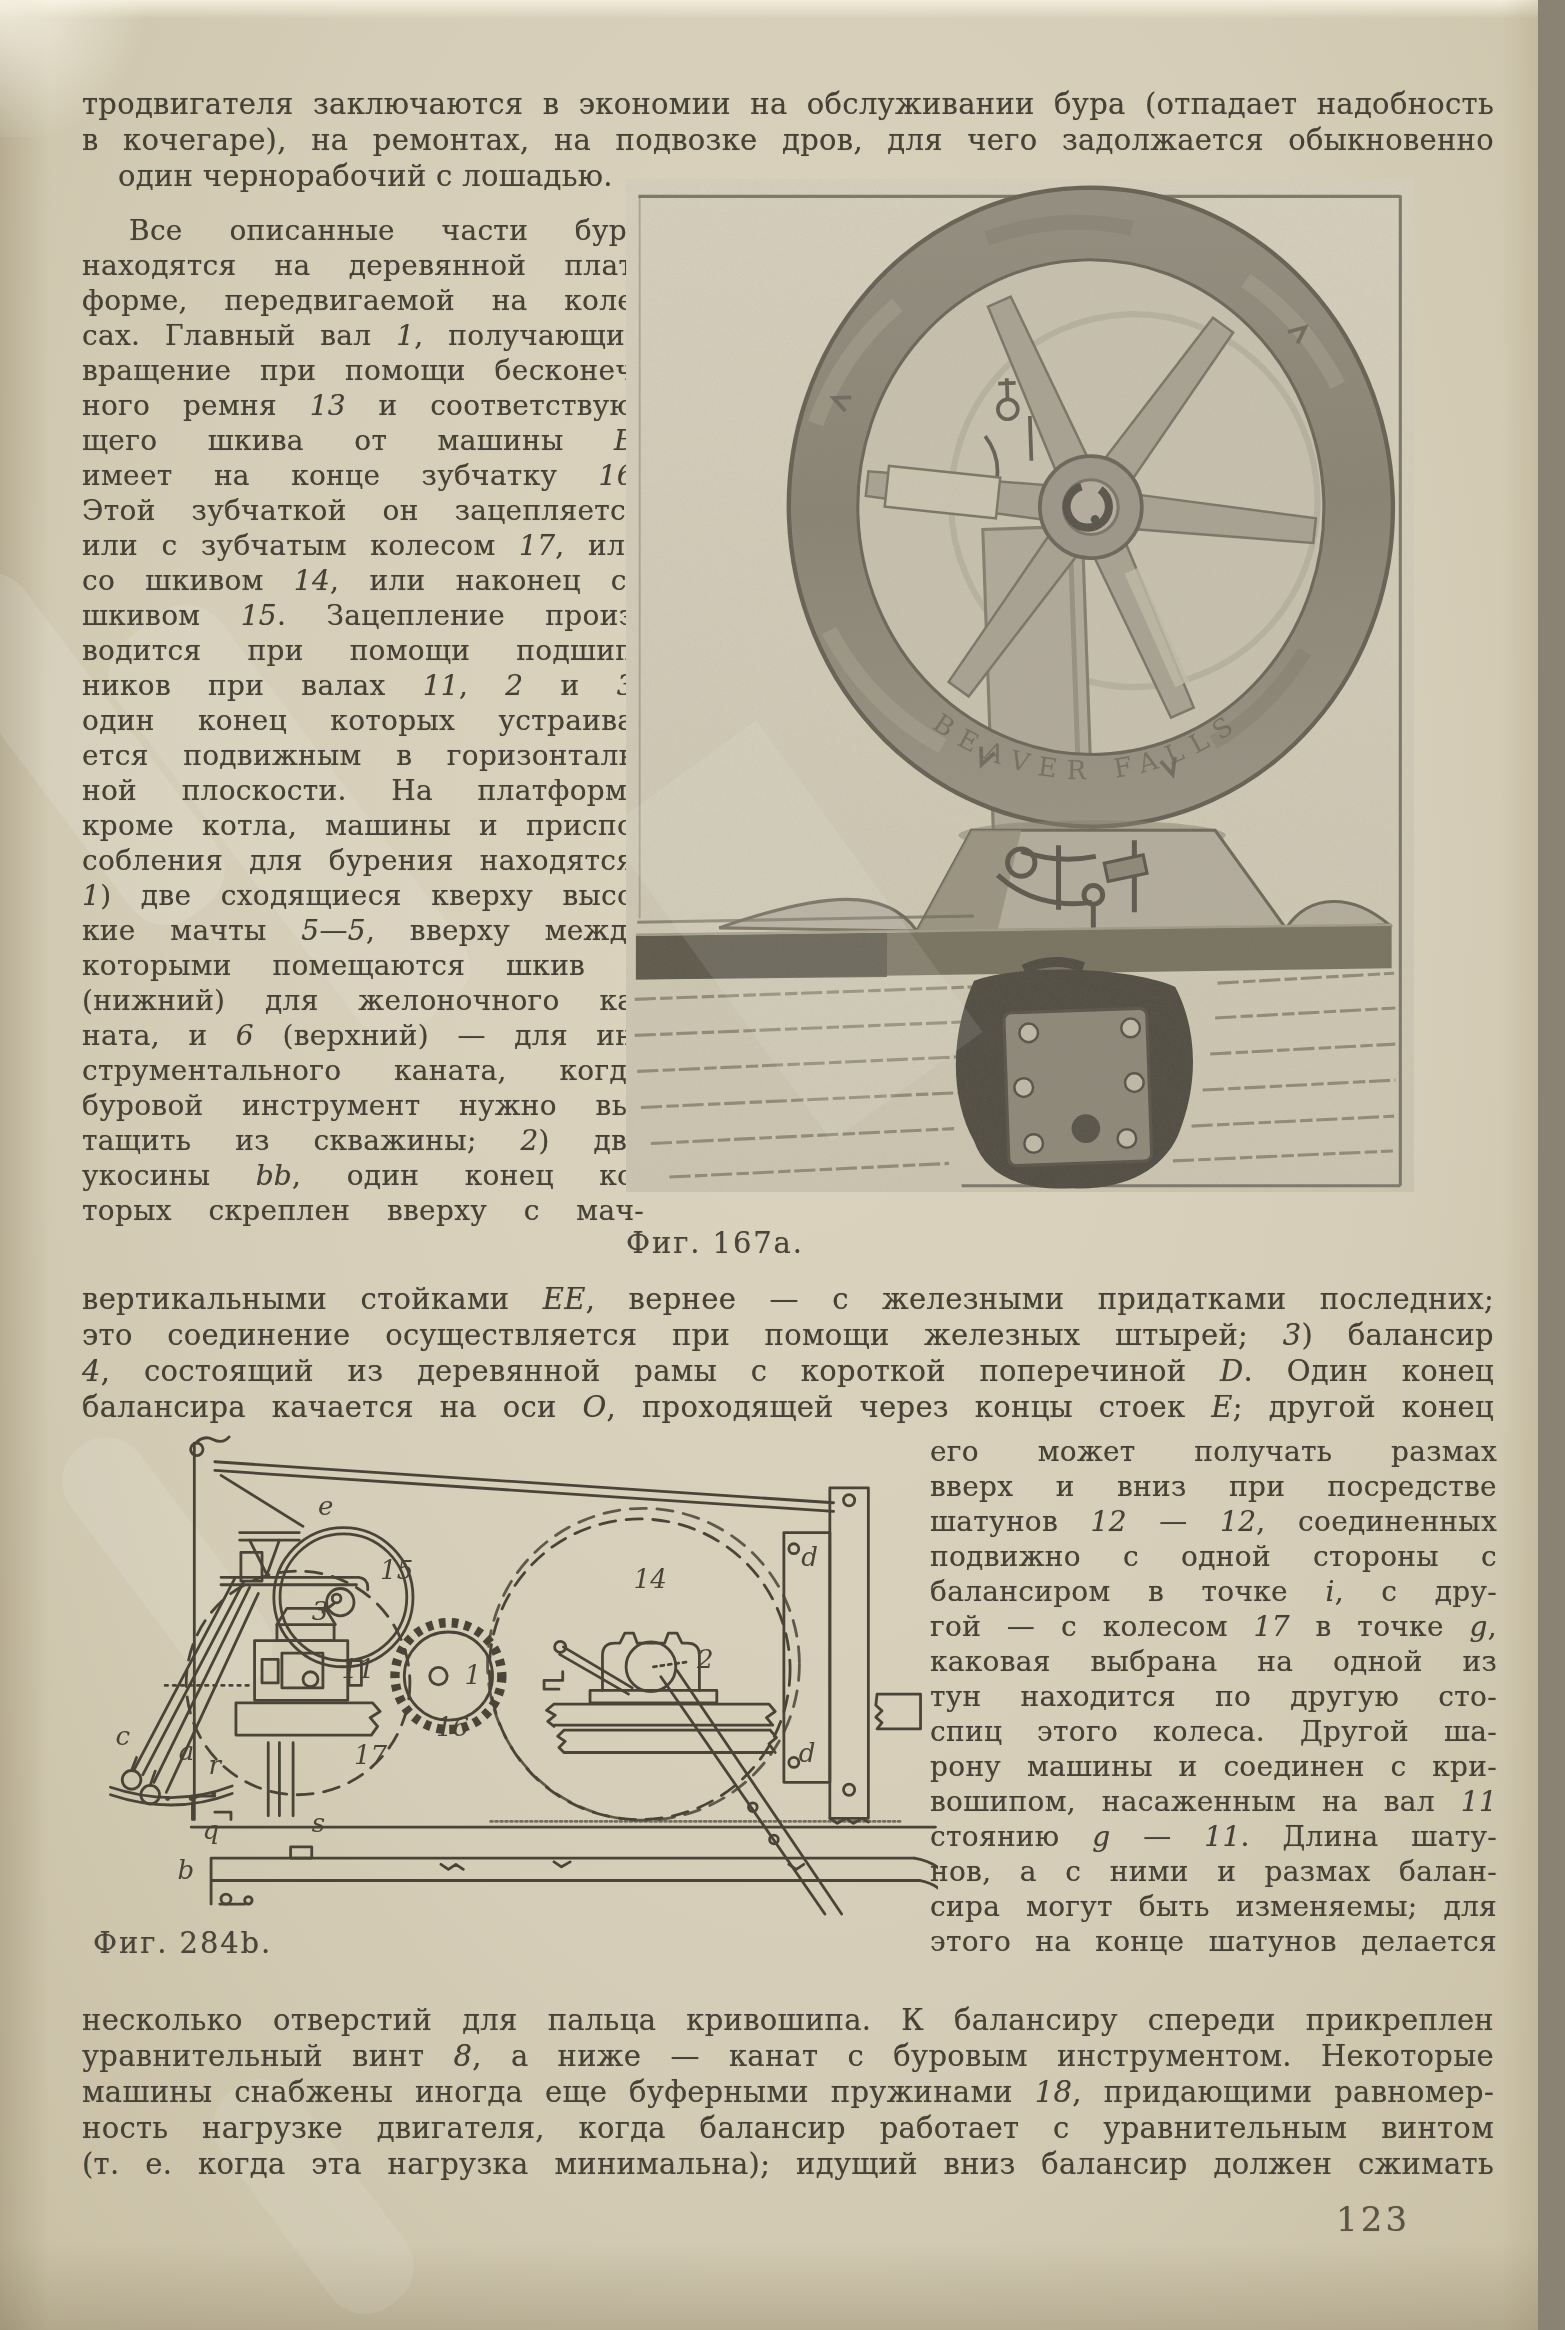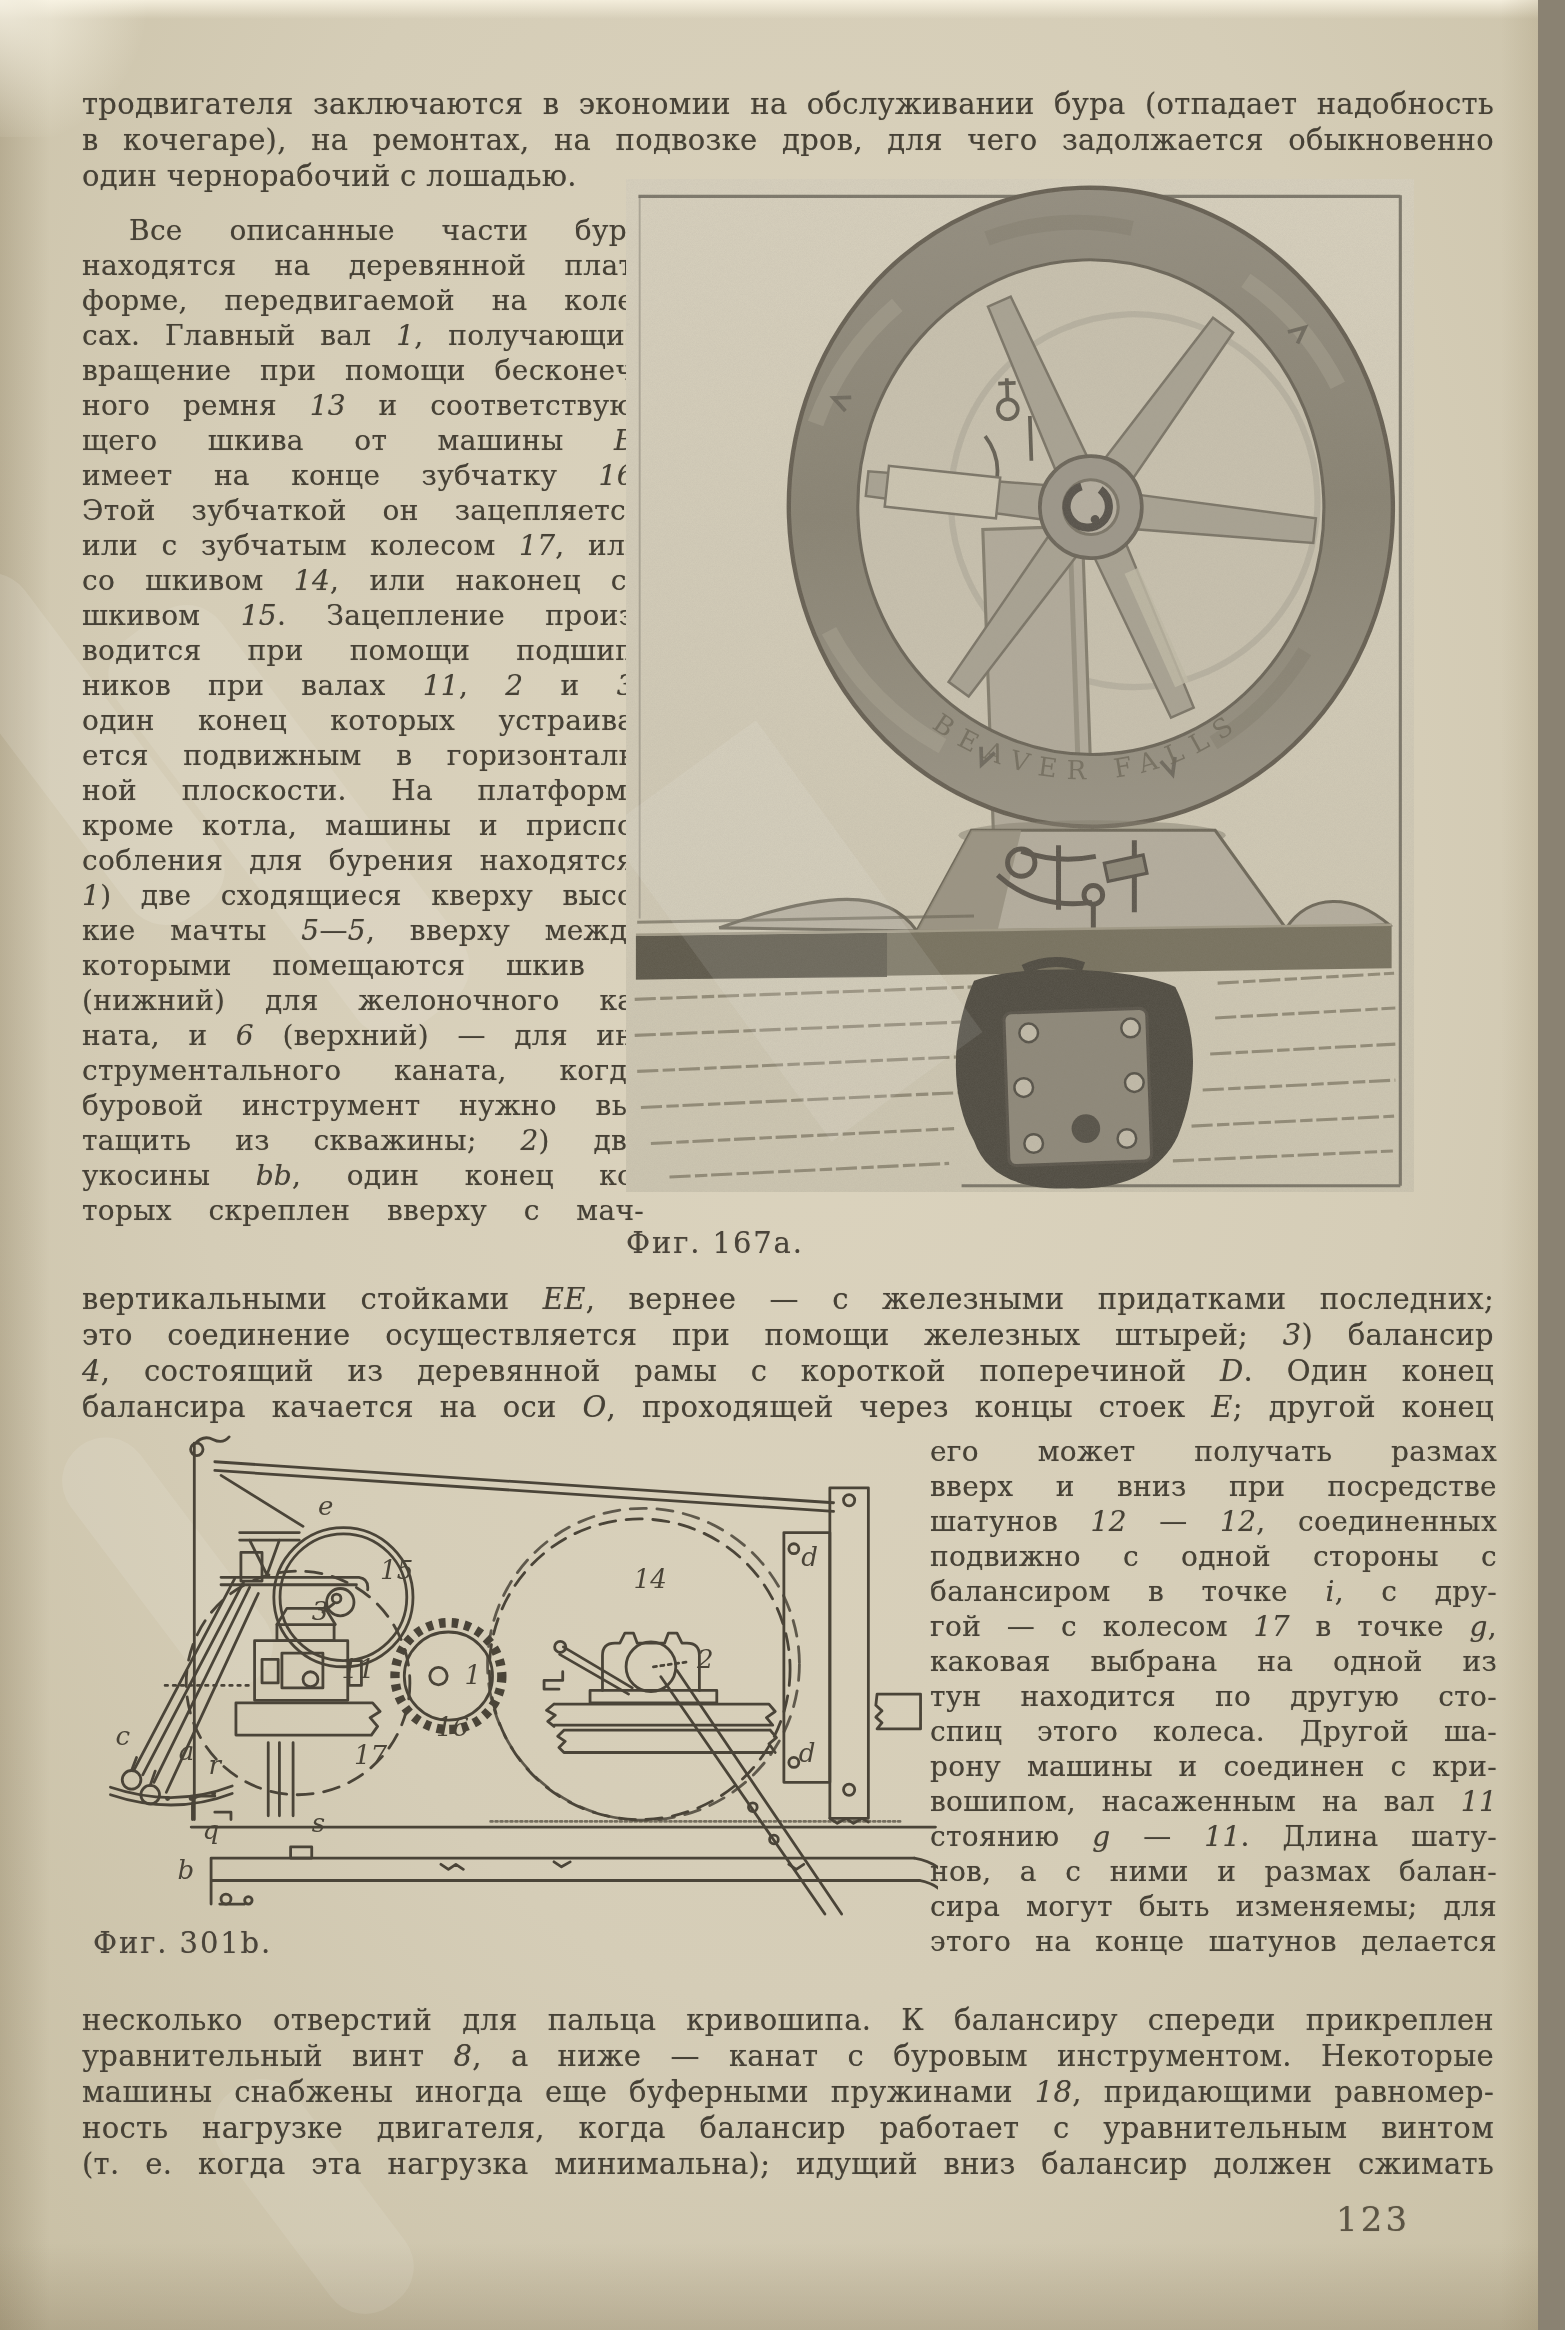--- a/index.html
+++ b/index.html
@@ -16,21 +16,21 @@
   .wm1{left:25px;top:547px;width:106px;height:404px;}
   .wm2{left:224px;top:578px;width:130px;height:485px;background:rgba(255,255,255,.10);}
   .wm3{left:124px;top:1417px;width:87px;height:292px;background:rgba(255,255,255,.10);}
   .wm4{left:267px;top:2063px;width:93px;height:267px;background:rgba(255,255,255,.09);}
 
   .block{position:absolute;}
   .fw-line,.col-line{display:block;text-align:justify;text-align-last:justify;
        letter-spacing:0.3px;text-shadow:0 0 0.7px rgba(70,65,54,.5);}
   .fw-line{width:1412px;font-size:29px;line-height:36px;}
   .col-line{width:100%;font-size:28px;line-height:35px;}
-  .last{text-align:justify;text-align-last:left;}
+  .last{text-align:justify;text-align-last:left;margin-left:36px;}
   .indent{padding-left:47px;box-sizing:border-box;}
   i{font-style:italic;}
 
   .top-para{left:82px;top:86px;width:1412px;}
   .left-col{left:82px;top:213px;width:562px;}
   .mid-para{left:82px;top:1281px;width:1412px;}
   .right-col{left:930px;top:1434px;width:567px;}
   .bottom-para{left:82px;top:2002px;width:1412px;}
 
   figure{margin:0;padding:0;position:absolute;}
@@ -336,21 +336,21 @@
         <text x="972" y="396" class="fblabel">2</text>
         <text x="1140" y="232" class="fblabel">d</text>
         <text x="1136" y="548" class="fblabel">d</text>
         <text x="36" y="520" class="fblabel">c</text>
         <text x="138" y="544" class="fblabel">a</text>
         <text x="186" y="566" class="fblabel">r</text>
         <text x="176" y="672" class="fblabel">q</text>
         <text x="352" y="660" class="fblabel">s</text>
         <text x="136" y="736" class="fblabel">b</text>
       </svg>
-    <figcaption class="caption">Фиг. 301b.</figcaption>
+    <figcaption class="caption">Фиг. 284b.</figcaption>
   </figure>
 
   <div class="block right-col">
     <div>
 
     <div class="col-line ital">его может получать размах</div>
         <div class="col-line ital">вверх и вниз при посредстве</div>
         <div class="col-line ital">шатунов <i>12</i> — <i>12</i>, соединенных</div>
         <div class="col-line ital">подвижно с одной стороны с</div>
         <div class="col-line ital">балансиром в точке <i>i</i>, с дру-</div>

